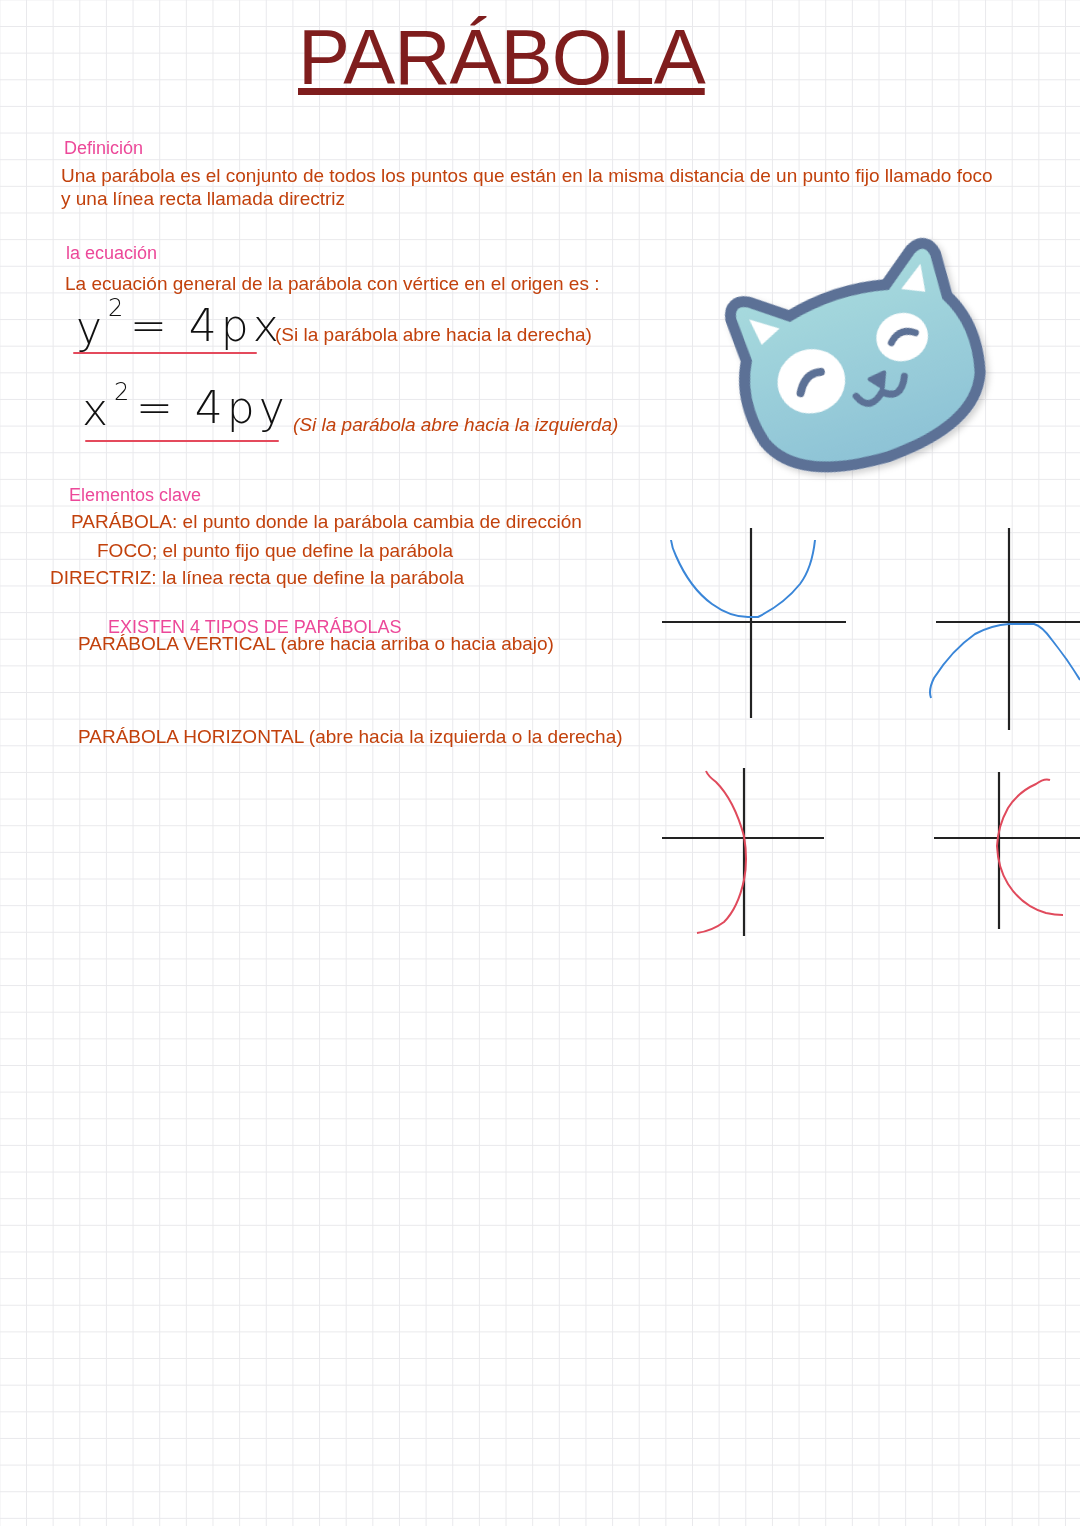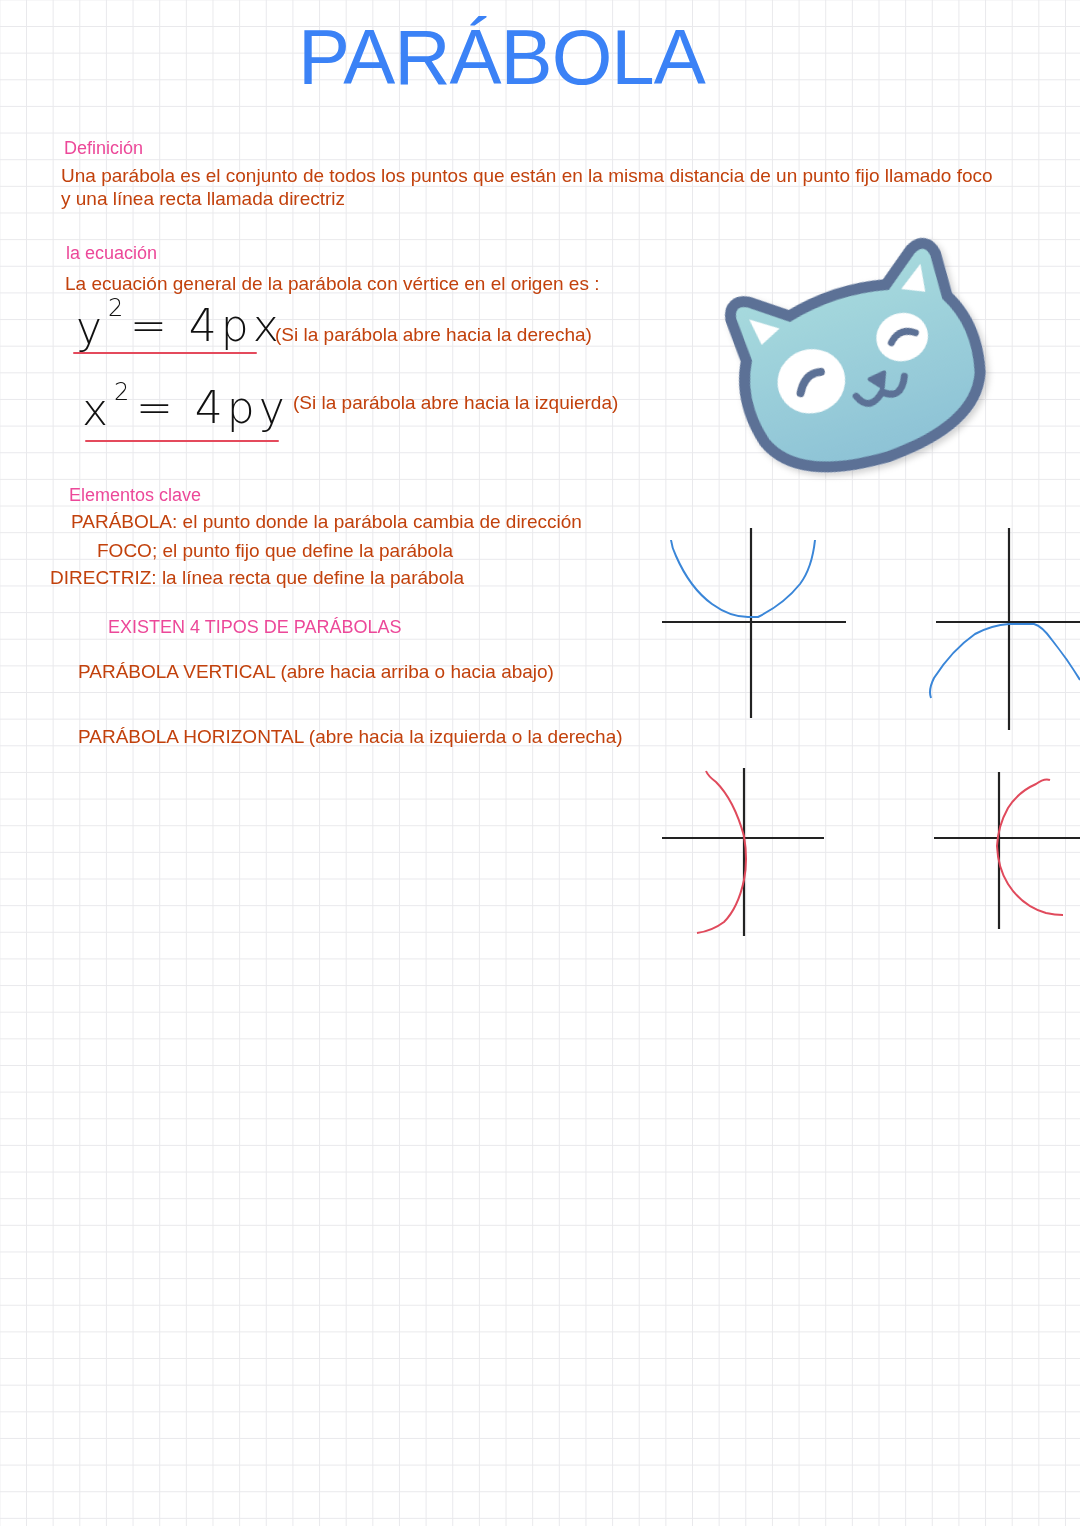--- a/index.html
+++ b/index.html
@@ -9,22 +9,22 @@
       background-image:
         linear-gradient(to right, #e9e9ec 1.3px, transparent 1.3px),
         linear-gradient(to bottom, #e9e9ec 1.3px, transparent 1.3px);
       background-size: 26.65px 26.65px;
       background-position: 26px 26px;
       font-family: "Liberation Sans", sans-serif;
       color: #1a1a1a;
     }
     .abs { position: absolute; white-space: nowrap; }
     .title {
-      left: 298px; top: 12px; font-size: 78px; color: #3b82f6;
-      letter-spacing: -1px; line-height: 90px;
+      left: 298px; top: 12px; font-size: 78px; color: #7f1d1d;
+      letter-spacing: -1px; line-height: 90px; text-decoration: underline;
     }
     .heading { color: #ec4899; font-size: 18px; line-height: 22px; }
     .body { font-size: 19px; line-height: 23px; color: #c2410c; }
     .hand {
       font-family: "DejaVu Sans", sans-serif; font-weight: 200;
       color: #111; line-height: 1;
     }
     .underline-red { position: absolute; height: 0; border-top: 2px solid #e44a5c; border-radius: 2px; }
     svg { position: absolute; overflow: visible; }
   </style>
@@ -47,21 +47,21 @@
 </div>
 <div class="underline-red" style="left:73px; top:352px; width:184px;"></div>
 <div class="abs body" style="left:275px; top:323px;">(Si la parábola abre hacia la derecha)</div>
 
 <div class="abs" style="left:82px; top:382px; height:60px;">
   <span class="hand" style="font-size:44px; position:absolute; left:0px; top:6px;">x</span>
   <span class="hand" style="font-size:24px; position:absolute; left:32px; top:-2px;">2</span>
   <span class="hand" style="font-size:44px; position:absolute; left:54px; top:4px; letter-spacing:4px;">= 4py</span>
 </div>
 <div class="underline-red" style="left:85px; top:440px; width:194px;"></div>
-<div class="abs body" style="left:293px; top:391px;">(Si la parábola abre hacia la izquierda)</div>
+<div class="abs body" style="left:293px; top:413px;font-style:italic;">(Si la parábola abre hacia la izquierda)</div>
 
 <svg style="left:728px; top:248px;" width="260" height="230" viewBox="0 0 260 230">
   <defs>
     <linearGradient id="catfill" x1="0" y1="0" x2="0" y2="1">
       <stop offset="0" stop-color="#a6d9dd"></stop>
       <stop offset="1" stop-color="#8ec3d6"></stop>
     </linearGradient>
     <filter id="sh" x="-10%" y="-10%" width="130%" height="130%">
       <feDropShadow dx="2" dy="4" stdDeviation="3" flood-color="#000" flood-opacity="0.18"></feDropShadow>
     </filter>
@@ -88,21 +88,21 @@
 <div class="abs body" style="left:97px; top:539px;">
   <span>FOCO;</span>
   <span>el punto fijo que define la parábola</span>
 </div>
 <div class="abs body" style="left:50px; top:566px;">
   <span>DIRECTRIZ:</span>
   <span>la línea recta que define la parábola</span>
 </div>
 
 <div class="abs heading" style="left:76px; top:616px;margin-left:32px;">EXISTEN 4 TIPOS DE PARÁBOLAS</div>
-<div class="abs body" style="left:78px; top:660px;">PARÁBOLA VERTICAL (abre hacia arriba o hacia abajo)</div>
+<div class="abs body" style="left:78px; top:632px;">PARÁBOLA VERTICAL (abre hacia arriba o hacia abajo)</div>
 <div class="abs body" style="left:78px; top:725px;">PARÁBOLA HORIZONTAL (abre hacia la izquierda o la derecha)</div>
 
 <svg style="left:0; top:0;" width="1080" height="1526">
   <line x1="662" y1="622" x2="846" y2="622" stroke="#222" stroke-width="2.2"></line>
   <line x1="751" y1="528" x2="751" y2="718" stroke="#222" stroke-width="2.2"></line>
   <path d="M671 540 Q672 548 676 556 Q690 588 712 604 Q730 617 748 617 L758 617 Q784 604 800 584 Q812 568 815 540" fill="none" stroke="#3a86d8" stroke-width="2"></path>
 </svg>
 
 <svg style="left:0; top:0;" width="1080" height="1526">
   <line x1="936" y1="622" x2="1080" y2="622" stroke="#222" stroke-width="2.2"></line>

